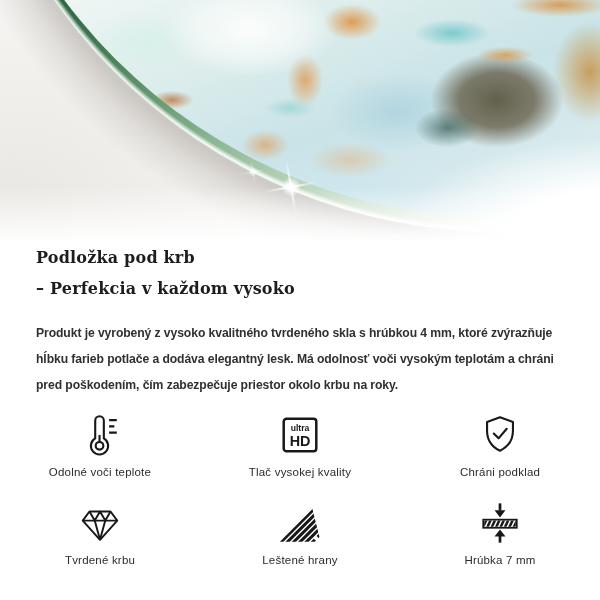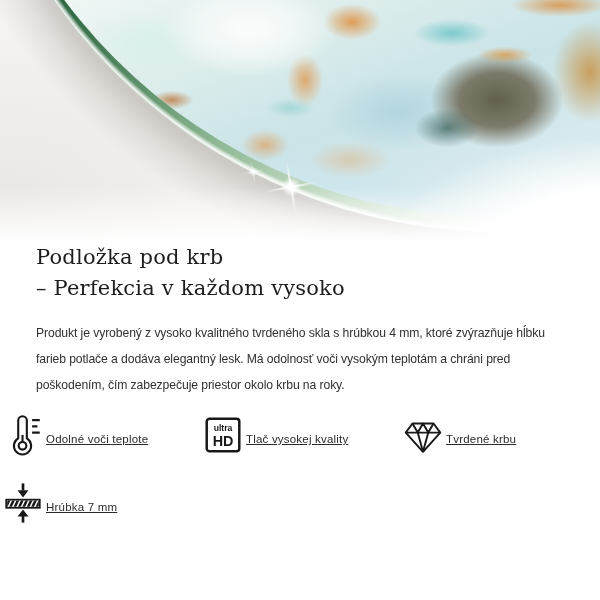--- a/index.html
+++ b/index.html
@@ -68,38 +68,38 @@
   .sparkle .ray-v{left:-1.2px;top:-27px;width:2.4px;height:54px;
     background:linear-gradient(to bottom, rgba(255,255,255,0), #fff 45%, #fff 55%, rgba(255,255,255,0));}
   .sparkle.s1{left:291px;top:187px;}
   .sparkle.s2{left:253px;top:172px;transform:rotate(-10deg) scale(.45);opacity:.8;}
 
   
   .content{padding:0 36px;}
   h1{
     margin:2px 0 16px 0;
     font-family:"DejaVu Serif","Liberation Serif",serif;
-    font-weight:400;font-size:21px;line-height:31px;color:#1d1d1d;
+    font-weight:700;font-size:16px;line-height:31px;color:#1d1d1d;
     letter-spacing:.2px;
   }
   h1 .tl{display:block;}
   p.desc{
     margin:13px 0 0 0;
-    font-size:12.2px;line-height:26px;color:#303030;letter-spacing:-0.1px;
+    font-size:12.2px;line-height:26px;color:#303030;letter-spacing:-0.1px;font-weight:bold;
   }
 
   
   .features{
     margin:14px -36px 0 -36px;   
     display:grid;grid-template-columns:repeat(3,1fr);row-gap:22px;
   }
-  .feature{display:flex;flex-direction:row;align-items:center;text-align:right;}
+  .feature{display:flex;flex-direction:column;align-items:center;text-align:right;}
   .icon-wrap{height:46px;display:flex;align-items:center;justify-content:center;}
   .icon-wrap svg{width:46px;height:46px;display:block;}
-  .feature-label{margin-top:8px;font-size:11.5px;color:#2b2b2b;letter-spacing:.2px;text-decoration:underline;}
+  .feature-label{margin-top:8px;font-size:11.5px;color:#2b2b2b;letter-spacing:.2px;}
   .stroke{fill:none;stroke:#181818;stroke-width:2.2;}
   .fillb{fill:#181818;stroke:none;}
 </style>
 </head>
 <body>
 
 <div class="page">
 
   <section class="hero">
     <div class="hero-bg"></div>
@@ -145,35 +145,64 @@
         <div class="icon-wrap">
           <svg viewBox="0 0 48 48">
             <rect class="stroke" x="7" y="7" width="34" height="34" rx="3" style="stroke-width:2.6"></rect>
             <text x="24" y="20" text-anchor="middle" style="font-family:'Liberation Sans',sans-serif;font-size:9px;font-weight:700;fill:#181818">ultra</text>
             <text x="24" y="35" text-anchor="middle" style="font-family:'Liberation Sans',sans-serif;font-size:15px;font-weight:700;fill:#181818">HD</text>
           </svg>
         </div>
         <div class="feature-label">Tlač vysokej kvality</div>
       </div>
 
+      <div class="feature">
+        <div class="icon-wrap">
+          <svg viewBox="0 0 48 48">
+            <path class="stroke" stroke-linejoin="round" d="M24 5.5 L37.5 10.5 V19.5 C37.5 29.5 31.5 36.8 24 40.5 C16.5 36.8 10.5 29.5 10.5 19.5 V10.5 Z"></path>
+            <path class="stroke" stroke-linecap="round" stroke-linejoin="round" d="M17.5 22.5 L22.5 27.5 L31 17.5"></path>
+          </svg>
+        </div>
+        <div class="feature-label">Chráni podklad</div>
+      </div>
 
       <div class="feature">
         <div class="icon-wrap">
           <svg viewBox="0 0 48 48">
             <g class="stroke" style="stroke-width:2" stroke-linejoin="round">
               <path d="M13 12 H35 L42 21.5 L24 41.5 L6 21.5 Z"></path>
               <path d="M6 21.5 H42"></path>
               <path d="M13 12 L18.5 21.5 L24 12 L29.5 21.5 L35 12"></path>
               <path d="M18.5 21.5 L24 41.5 M29.5 21.5 L24 41.5"></path>
             </g>
           </svg>
         </div>
         <div class="feature-label">Tvrdené krbu</div>
       </div>
 
+      <div class="feature">
+        <div class="icon-wrap">
+          <svg viewBox="0 0 48 48">
+            <defs>
+              <clipPath id="triClip">
+                  <path d="M3 43.5 L37 9.5 L45.5 43.5 Z"></path>
+                </clipPath>
+            </defs>
+            <g clip-path="url(#triClip)" stroke="#181818" stroke-width="3.2" fill="none">
+              <path d="M3 45 L49 -1"></path>
+              <path d="M9.6 45 L55.6 -1"></path>
+              <path d="M16.2 45 L62.2 -1"></path>
+              <path d="M22.8 45 L68.8 -1"></path>
+              <path d="M29.4 45 L75.4 -1"></path>
+              <path d="M36 45 L82 -1" stroke-dasharray="5 4"></path>
+            </g>
+          </svg>
+        </div>
+        <div class="feature-label">Leštené hrany</div>
+      </div>
 
       <div class="feature">
         <div class="icon-wrap">
           <svg viewBox="0 0 48 48">
             <defs>
               <clipPath id="barClip">
                   <rect x="7.5" y="21.5" width="33" height="6.5"></rect>
                 </clipPath>
             </defs>
             <path class="fillb" d="M22.6 3.5 h2.8 V11 h-2.8 Z"></path>

